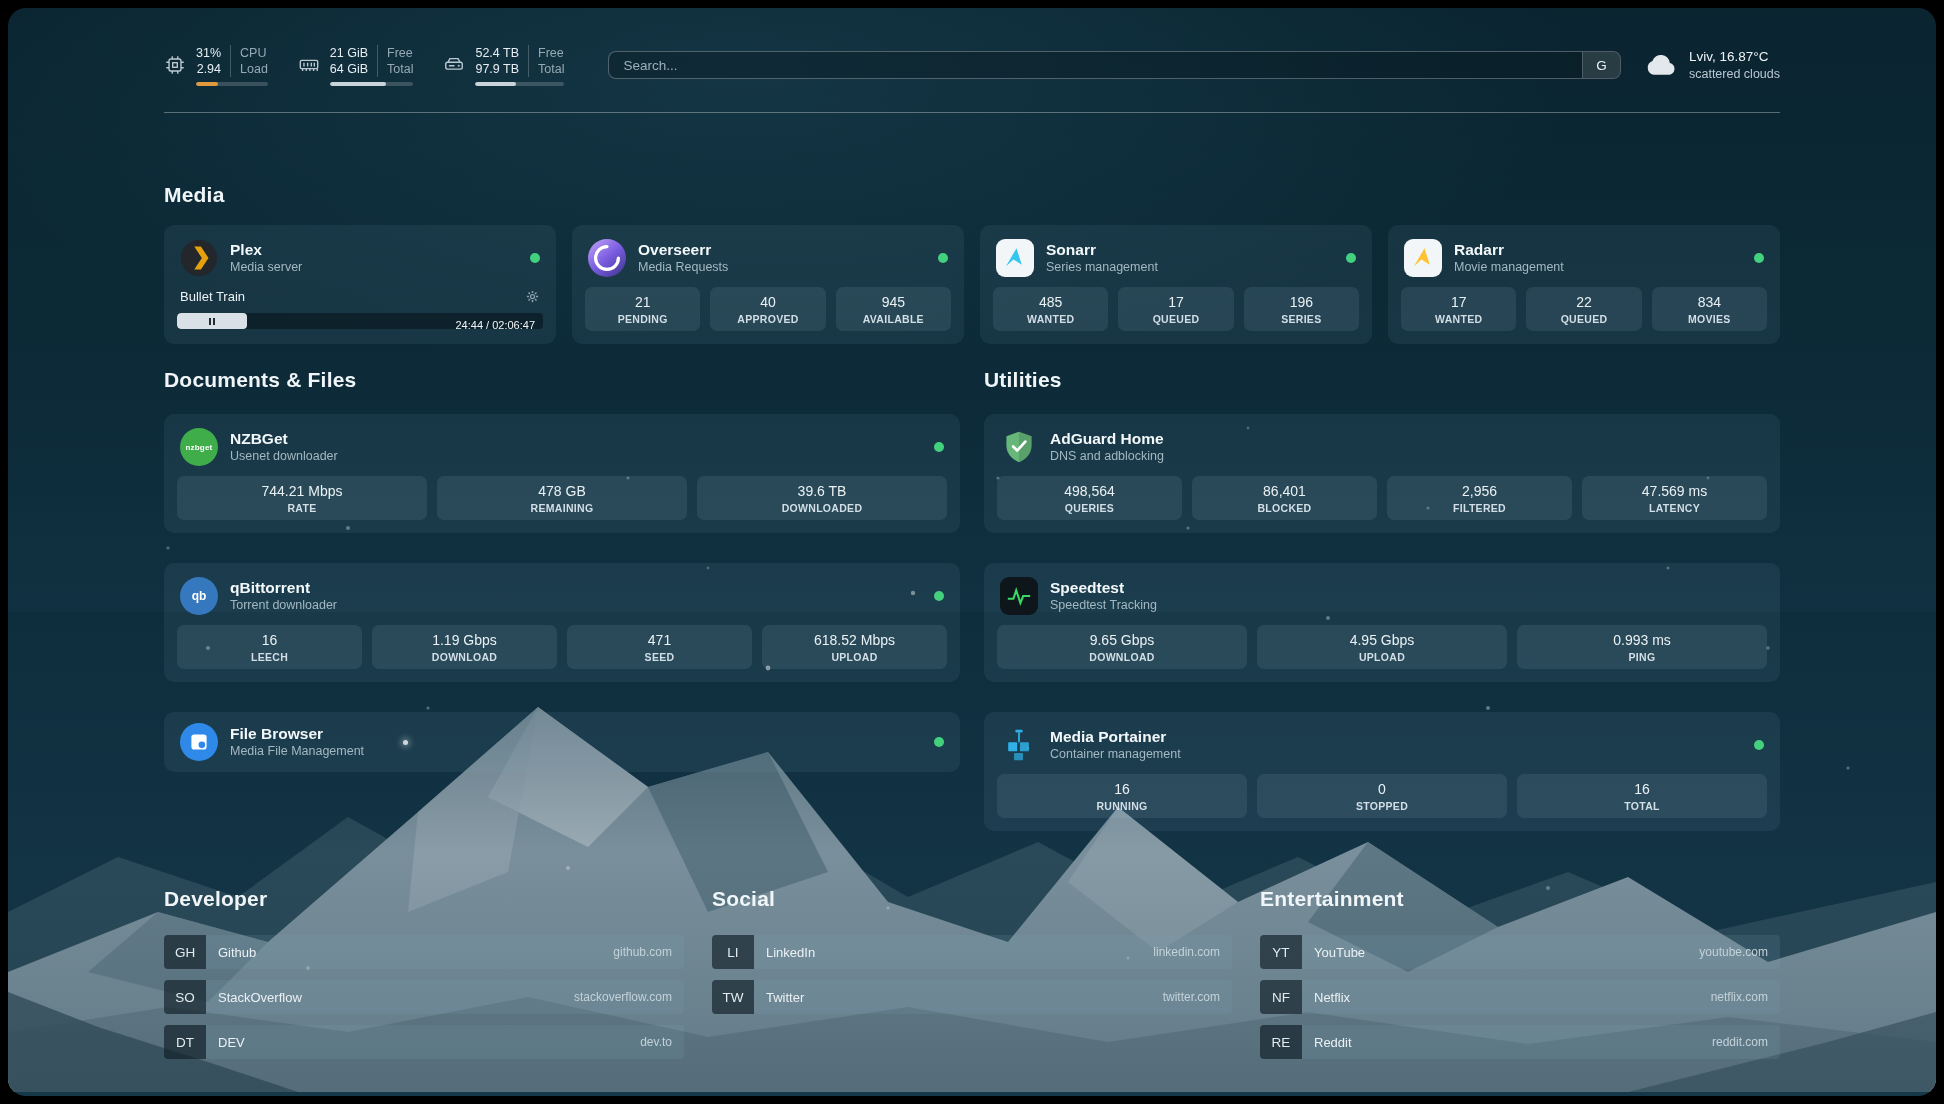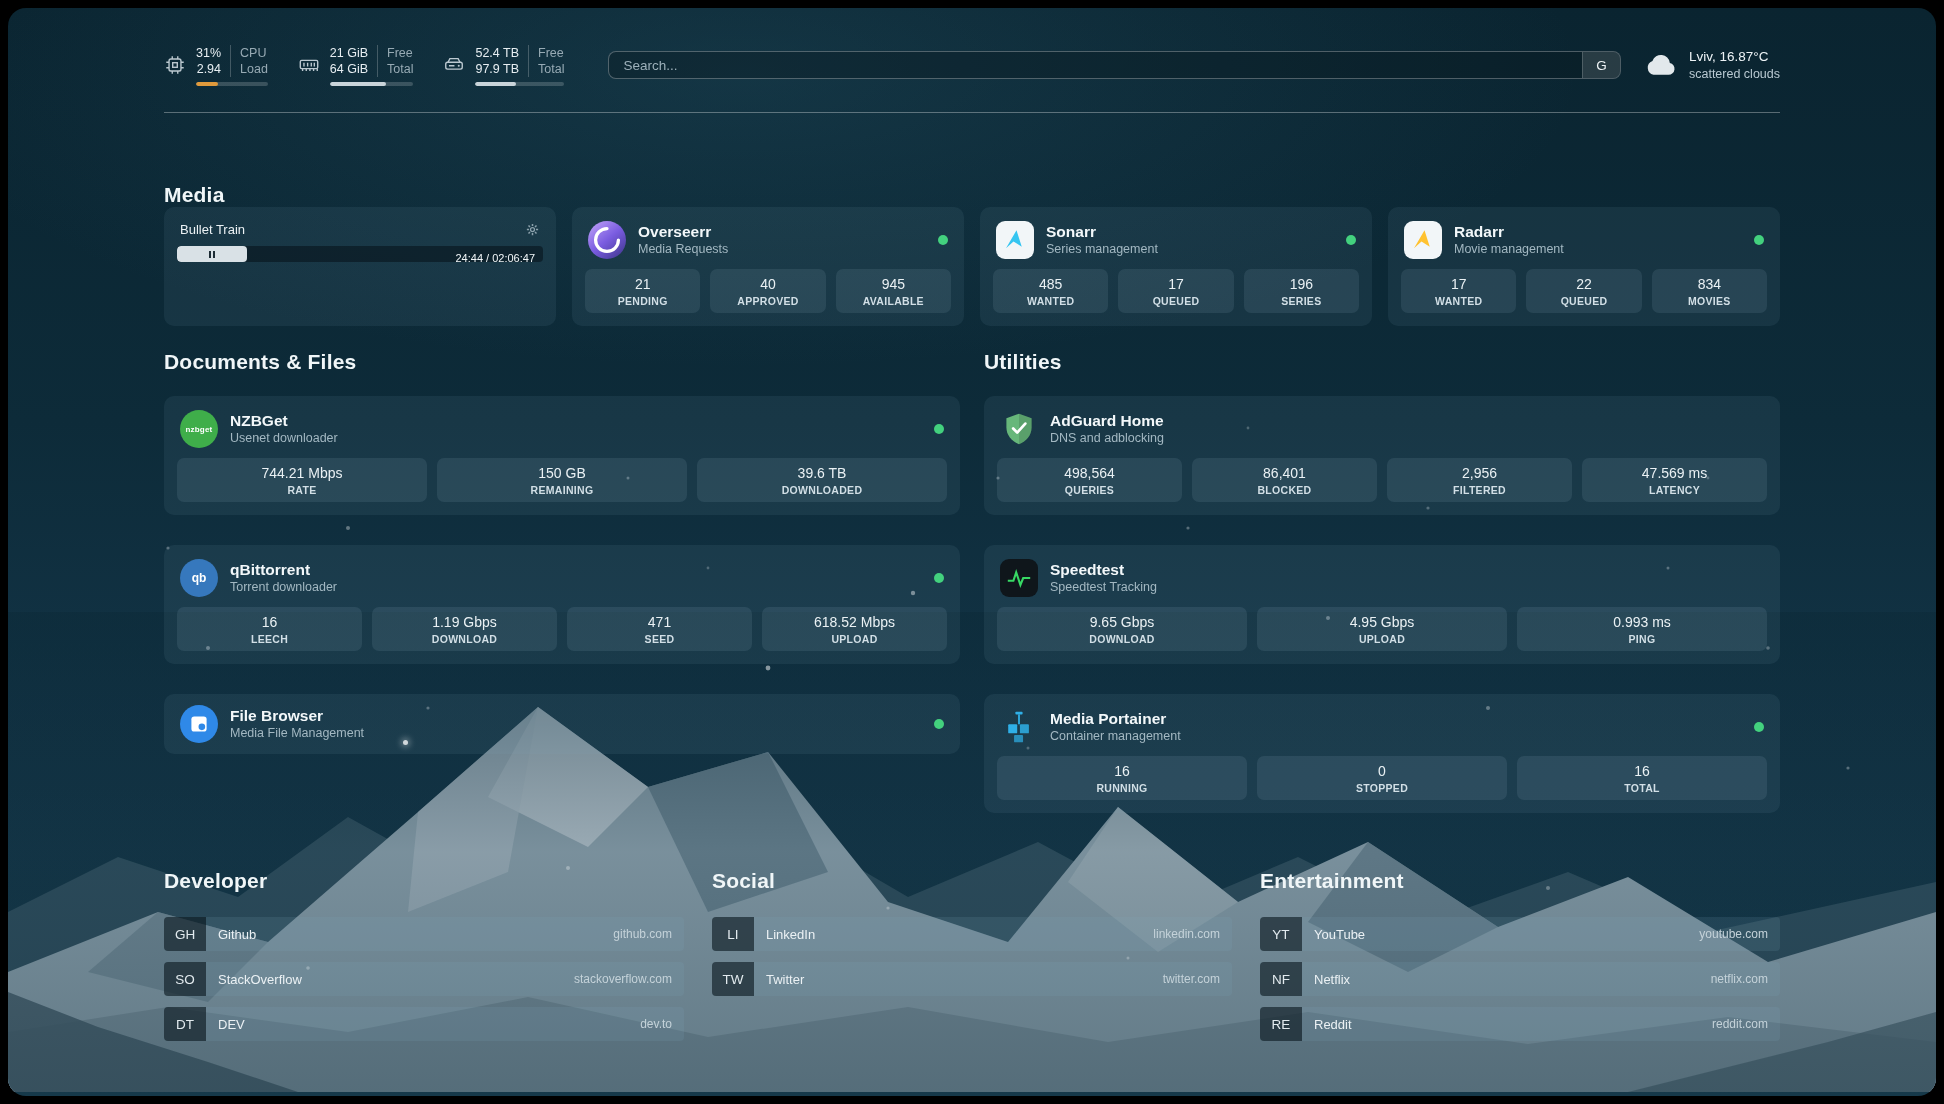--- a/index.html
+++ b/index.html
@@ -31,21 +31,21 @@
   .search-btn { width:38px; display:flex; align-items:center; justify-content:center; cursor:pointer;
     background:rgba(255,255,255,.13); border-left:1px solid rgba(255,255,255,.18); color:#eef4f6; font-size:13.5px; }
   .weather { display:flex; align-items:center; gap:10px; }
   .weather-loc { color:#edf3f6; font-size:13.5px; line-height:18px; }
   .weather-cond { color:#b9c9d2; font-size:12.5px; line-height:16px; }
   .divider { height:1px; background:rgba(255,255,255,.32); margin-top:24px; }
 
   
   .sec-title { color:#f0f6f8; font-size:21px; font-weight:600; letter-spacing:.2px; }
   .section-media { margin-top:70px; }
-  .section-media .sec-title { }
+  .section-media .sec-title { margin-bottom:18px; }
   .cards-4 { display:grid; grid-template-columns:repeat(4,1fr); gap:16px; }
   .two-col { display:grid; grid-template-columns:1fr 1fr; gap:24px; margin-top:24px; align-items:start; }
   .two-col .sec-title { margin-bottom:22px; }
   .col-cards { display:flex; flex-direction:column; gap:30px; }
 
   
   .card { background:rgba(125,170,190,.10); border-radius:10px; padding:13px; cursor:pointer; }
   .card-head { display:flex; align-items:center; gap:12px; padding:1px 3px 10px; }
   .card-sm { padding:10px 13px; } .card-sm .card-head { padding-bottom:1px; }
   .svc-icon { width:38px; height:38px; flex:none; display:flex; align-items:center; justify-content:center; }
@@ -233,20 +233,33 @@
       </div>
     </header>
 
     <div class="divider"></div>
 
     <section class="section-media">
       <h2 class="sec-title">Media</h2>
       <div class="cards-4">
 
         <article class="card">
+          <div class="card-head">
+            <span class="svc-icon round">
+              <svg viewBox="0 0 40 40" width="38" height="38">
+                <circle cx="20" cy="20" r="19" fill="#23262a"></circle>
+                <path d="M15 8h7l8 12-8 12h-7l8-12z" style="fill: rgb(229, 160, 13);"></path>
+              </svg>
+            </span>
+            <div class="svc-titles">
+              <div class="svc-name">Plex</div>
+              <div class="svc-sub">Media server</div>
+            </div>
+            <span class="status-dot" style="background: rgb(67, 209, 126);"></span>
+          </div>
           <div class="np-row">
             <span class="np-title">Bullet Train</span>
             <span class="np-gear">
               <svg viewBox="0 0 24 24" width="15" height="15" fill="none" stroke="#9fb3bd">
                 <circle cx="12" cy="12" r="3.2" stroke-width="2"></circle>
                 <path stroke-width="2.4" d="M12 3v3.4M12 17.6V21M3 12h3.4M17.6 12H21M5.6 5.6l2.4 2.4M16 16l2.4 2.4M18.4 5.6L16 8M8 16l-2.4 2.4"></path>
               </svg>
             </span>
           </div>
           <div class="np-bar">
@@ -363,21 +376,21 @@
                 <div class="svc-sub">Usenet downloader</div>
               </div>
               <span class="status-dot" style="background: rgb(67, 209, 126);"></span>
             </div>
             <div class="stats">
               <div class="stat">
                 <div class="stat-value">744.21 Mbps</div>
                 <div class="stat-label">RATE</div>
               </div>
               <div class="stat">
-                <div class="stat-value">150 GB</div>
+                <div class="stat-value">478 GB</div>
                 <div class="stat-label">REMAINING</div>
               </div>
               <div class="stat">
                 <div class="stat-value">39.6 TB</div>
                 <div class="stat-label">DOWNLOADED</div>
               </div>
             </div>
           </article>
 
           <article class="card">

